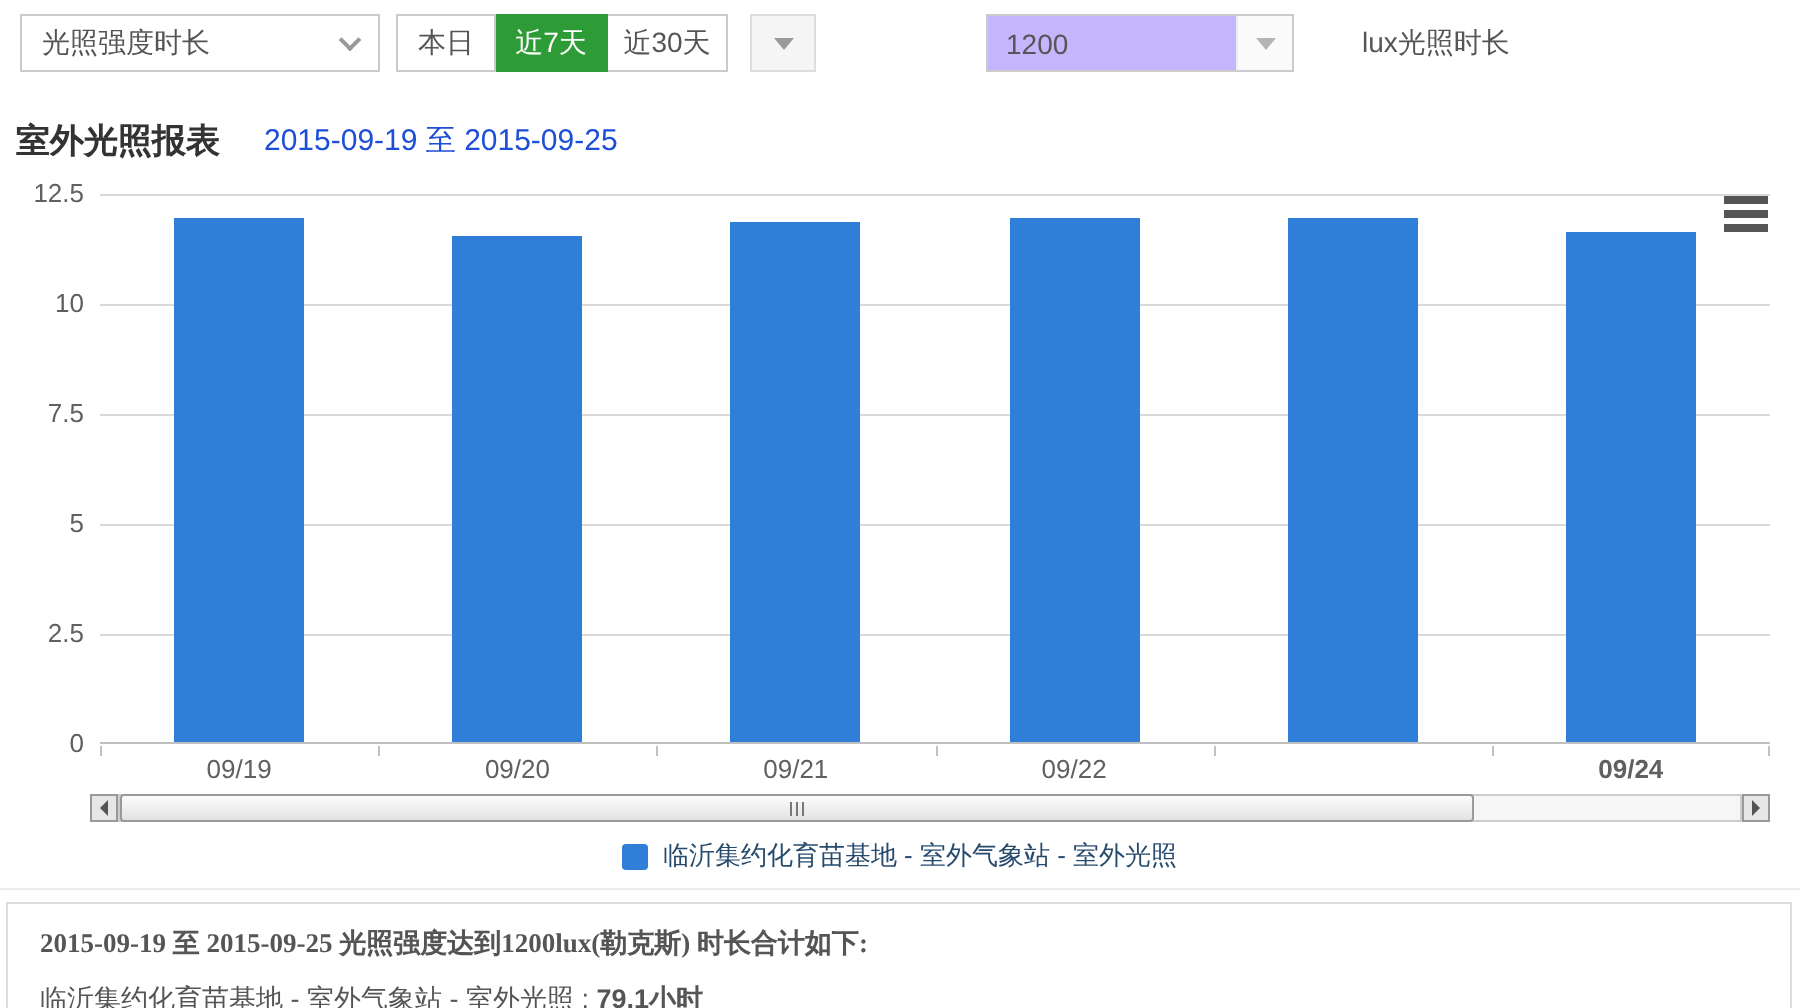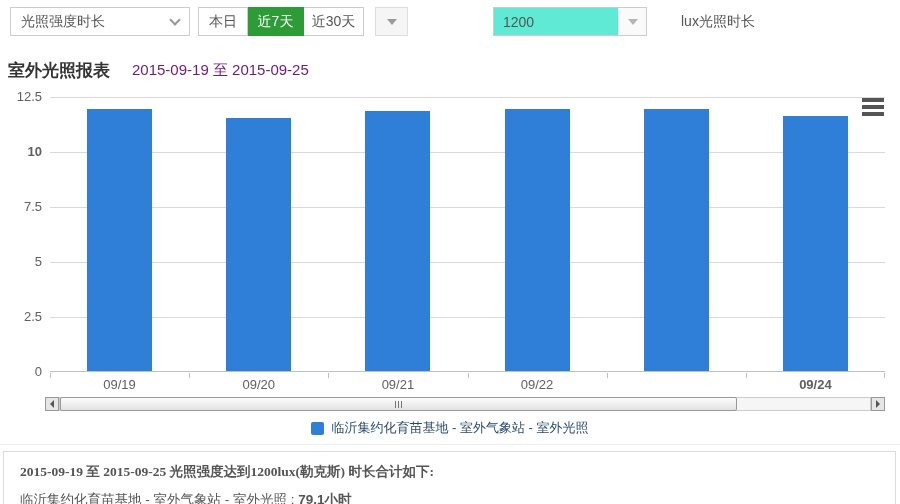--- a/index.html
+++ b/index.html
@@ -22,29 +22,29 @@
   .btn.active { background:#2d9c36; border-color:#2d9c36; color:#fff; }
   .arrow-btn { position:absolute; left:375px; top:7px; width:33px; height:29px;
     border:1px solid #ddd; background:#f5f5f5; display:flex; align-items:center;
     justify-content:center; cursor:pointer; }
   .tri-down { width:0; height:0; border-left:5px solid transparent; border-right:5px solid transparent;
     border-top:6px solid #9a9a9a; }
   .tb-label { position:absolute; top:7px; height:29px; line-height:29px; font-size:14px; color:#555; }
   .lbl-intensity { left:414px; }
   .lbl-unit { left:681px; }
   .combo { position:absolute; left:493px; top:7px; width:154px; height:29px;
-    border:1px solid #ccc; background:#5eead4; display:flex; align-items:center; }
+    border:1px solid #ccc; background:#c4b5fd; display:flex; align-items:center; }
   .combo .val { flex:1; padding:0 9px; font-size:14px; color:#555; }
   .combo .dd { width:28px; height:27px; display:flex; align-items:center; justify-content:center;
     border-left:1px solid #eee; background:#fafafa; cursor:pointer; }
   .combo .dd .tri-down { border-top-color:#b5b5b5; }
 
   
   .rpt-title { position:absolute; left:8px; top:59px; font-size:17px; font-weight:bold; color:#333; }
-  .rpt-date { position:absolute; left:132px; top:61px; font-size:15px; color:#701a75; }
+  .rpt-date { position:absolute; left:132px; top:61px; font-size:15px; color:#1d4ed8; }
 
   
   .chart { position:absolute; left:0; top:88px; width:900px; height:356px; }
   .plot { position:absolute; left:50px; top:9px; width:835px; height:275px;
     border-bottom:1px solid #c0c0c0; }
   .gridline { position:absolute; left:0; width:100%; height:1px; background:#d9d9d9; }
   .bar { position:absolute; bottom:0; width:65px; }
   .xlabel { position:absolute; top:280px; text-align:center; font-size:13px; color:#606060; }
   .xtick { position:absolute; top:276px; height:5px; width:1px; background:#c0c0c0; }
   .ylabel { position:absolute; left:0; width:42px; height:18px; line-height:18px;
@@ -144,21 +144,21 @@
       </div>
     <div class="export-icon">
       <span></span>
         <span></span>
         <span></span>
     </div>
   <div class="ylabel" style="top: 275px;">0</div>
       <div class="ylabel" style="top: 220px;">2.5</div>
       <div class="ylabel" style="top: 165px;">5</div>
       <div class="ylabel" style="top: 110px;">7.5</div>
-      <div class="ylabel" style="top: 55px; font-weight: bold;">10</div>
+      <div class="ylabel" style="top: 55px;">10</div>
       <div class="ylabel" style="top: 0px;">12.5</div>
     </div>
 
   <div class="sb-track"></div>
   <div class="sb-btn sb-left">
     <span class="tri-l"></span>
   </div>
   <div class="sb-thumb">
     <i></i>
       <i></i>

